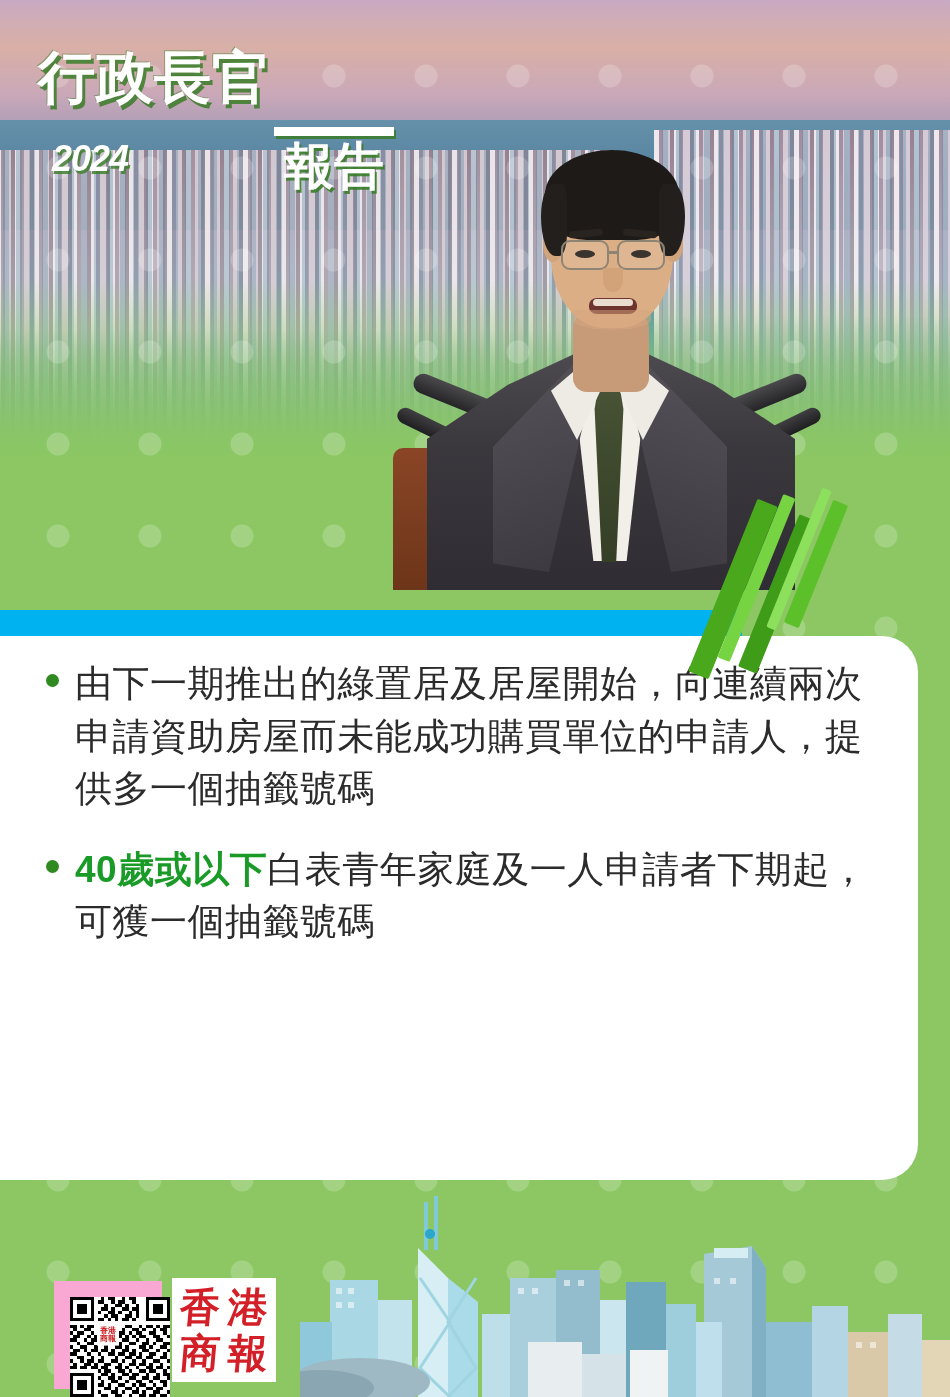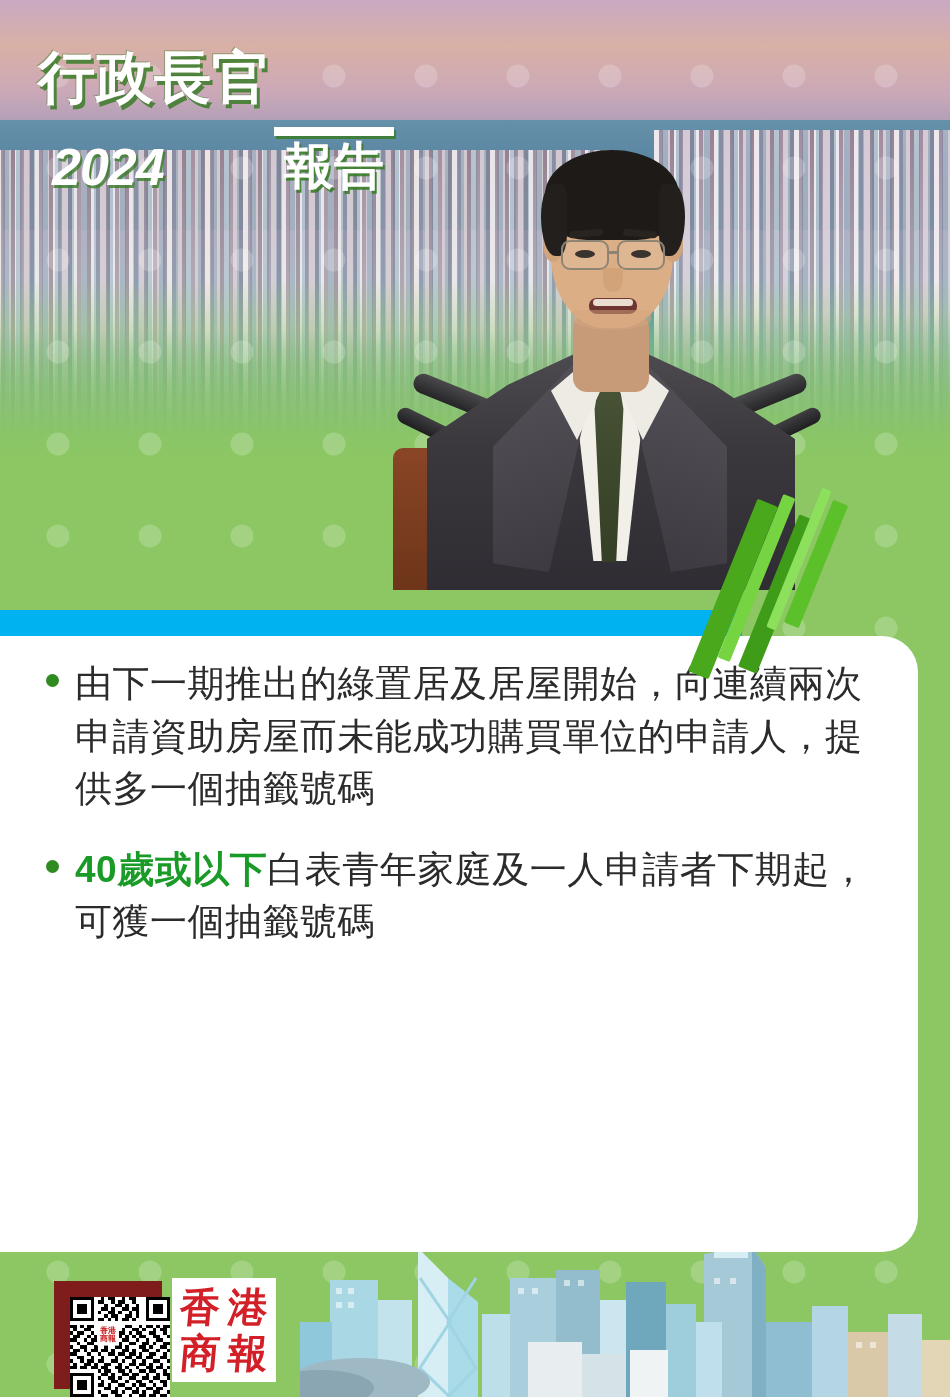--- a/index.html
+++ b/index.html
@@ -73,21 +73,21 @@
   
   .wordmark { position:absolute; left:34px; top:22px; width:340px; height:152px; z-index:6;margin-top:27px; }
   .wm-line1 {
     position:absolute; left:4px; top:0;
     font-size:57px; font-weight:bold; color:#ffffff; letter-spacing:1px;
     line-height:1; white-space:nowrap;
     text-shadow:3px 4px 0 rgba(58,125,40,.85), -1px -1px 0 rgba(58,125,40,.45);
   }
   .wm-year {
     position:absolute; left:18px; top:92px;
-    font-size:52px; font-weight:bold; font-style:italic; color:#ffffff;
+    font-size:36px; font-weight:bold; font-style:italic; color:#ffffff;
     line-height:1; letter-spacing:-1px;
     text-shadow:2px 3px 0 rgba(58,125,40,.8);
   }
   .wm-line2 {
     position:absolute; left:108px; top:72px;
     font-size:62px; font-weight:bold; color:#ffffff; line-height:1; white-space:nowrap;
     text-shadow:3px 4px 0 rgba(58,125,40,.9), -1px -1px 0 rgba(58,125,40,.5);
   }
   .wm-line3 {
     position:absolute; left:250px; top:92px;
@@ -192,41 +192,41 @@
   .stripes { position:absolute; left:700px; top:486px; width:170px; height:200px; z-index:8; }
   .stripe { position:absolute; transform:rotate(22deg); border-radius:2px; }
   .s1 { left:22px; top:10px;  width:22px; height:186px; background:#4aa81c; }
   .s2 { left:50px; top:4px;   width:13px; height:176px; background:#76d341; }
   .s3 { left:68px; top:26px;  width:20px; height:164px; background:#3f9c18; }
   .s4 { left:94px; top:-2px;  width:10px; height:150px; background:#8ce05c; }
   .s5 { left:108px;top:12px;  width:16px; height:132px; background:#5cc02a; }
 
   
   .card {
-    position:absolute; left:0; top:636px; width:918px; height:616px;
+    position:absolute; left:0; top:636px; width:918px; height:544px;
     background:#ffffff; border-radius:0 36px 36px 0; z-index:5;
   }
   .bullets { position:absolute; left:46px; top:22px; width:848px; }
   .bullet { display:flex; align-items:flex-start; margin-bottom:28px; }
   .dot {
     flex:0 0 auto; width:13px; height:13px; border-radius:50%;
     background:#2f8a20; margin:16px 16px 0 0;
   }
   .btext {
     font-size:37px; line-height:1.42; color:#2b2b2b; letter-spacing:.5px;
   }
   .hl { color:#1a9b28; font-weight:bold; }
 
   
   .skyline { position:absolute; left:300px; bottom:0; width:650px; height:215px; z-index:3; }
 
   
   .qr {
     position:absolute; left:54px; top:1281px; width:108px; height:108px;
-    background:#7f1d1d; padding:16px; z-index:9;
+    background:#f9a8d4; padding:16px; z-index:9;
   }
   .qr svg { display:block; }
   .qr-center {
     position:absolute; left:50%; top:50%; transform:translate(-50%,-50%);
     background:#ffffff; padding:2px 3px;
     color:#c91d20; font-size:8px; font-weight:bold; line-height:1.05;
     text-align:center; white-space:pre-line;
   }
   .stamp {
     position:absolute; left:172px; top:1278px; width:104px; height:104px;

